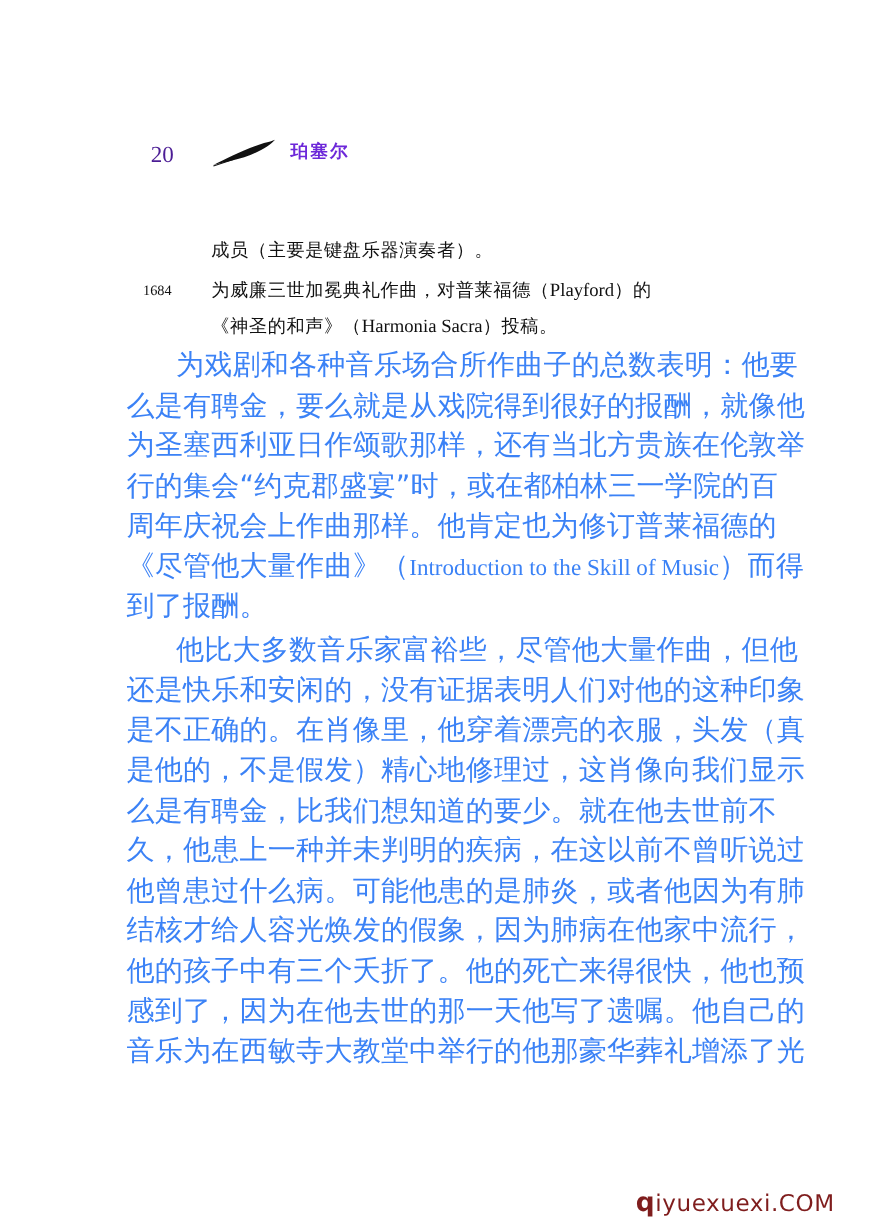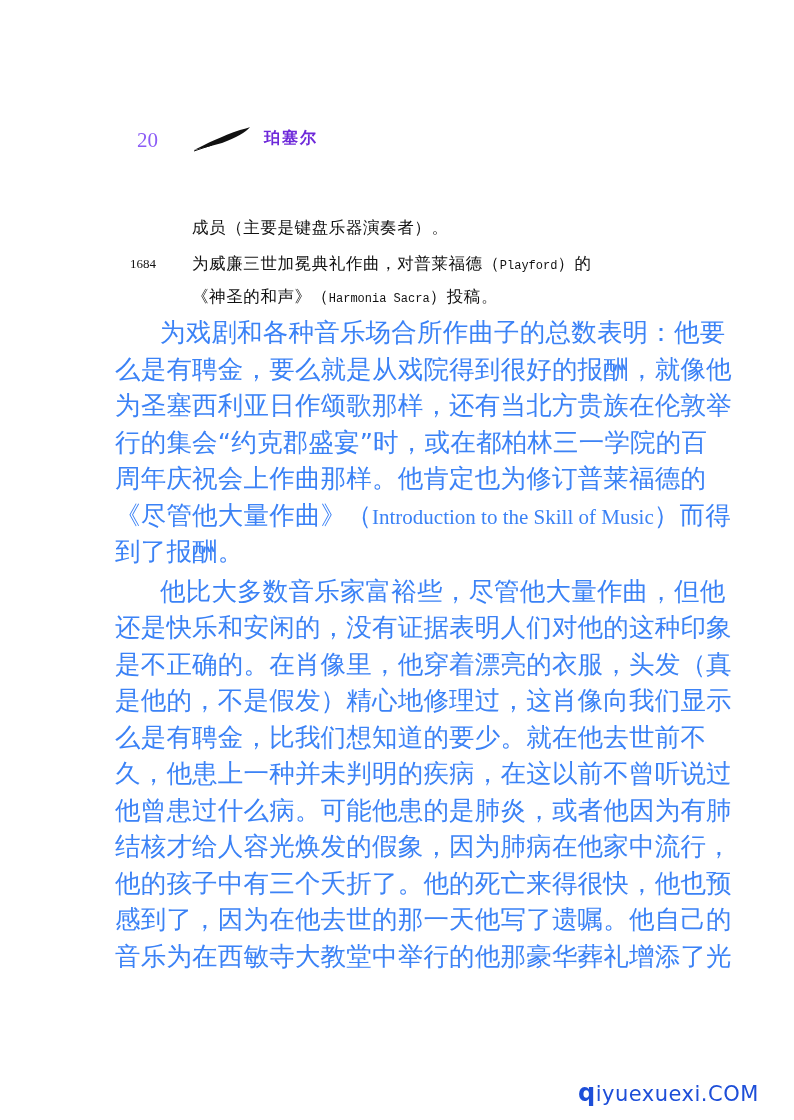--- a/index.html
+++ b/index.html
@@ -1,34 +1,34 @@
 <!DOCTYPE html>
 <html><head>
   <meta charset="utf-8">
   <style>
     html, body { margin: 0; padding: 0; background: #ffffff; }
     body { width: 794px; height: 1120px; position: relative; overflow: hidden;
            font-family: "DejaVu Sans", sans-serif; color: #111; }
     .header { position: absolute; top: 122px; left: 137px; height: 36px; width: 300px; }
     .page-num { position: absolute; left: 0; top: 6px; font-family: "Liberation Serif", serif;
-                font-size: 21px; color: #8b5cf6; }
+                font-size: 21px; color: #4c1d95; }
     .quill { position: absolute; left: 55px; top: 2px; width: 62px; height: 30px; }
     .running-title { position: absolute; left: 127px; top: 6px; font-size: 16px; font-weight: bold;
                      letter-spacing: 2px; color: #6d28d9; }
     .chron { position: absolute; left: 130px; width: 560px; font-size: 16.5px; line-height: 20px;
              white-space: nowrap; color: #111; }
     .chron .year { position: absolute; left: 0; font-family: "Liberation Serif", serif; font-size: 13px; }
     .chron .txt { position: absolute; left: 62px; letter-spacing: 0.6px; }
-    .latin { font-family: Liberation Mono, monospace; font-size: 12px; letter-spacing: 0; }
+    .latin { font-family: Liberation Serif, serif; font-size: 17px; letter-spacing: 0; }
     .body-text { position: absolute; left: 115px; width: 562px; }
     .line { position: absolute; left: 0; height: 30px; font-size: 25.5px; line-height: 30px;
             white-space: nowrap; letter-spacing: 0.2px; color: #3b82f6; }
     .line.indent { left: 45px; }
     .line .latin-big { font-family: "Liberation Serif", serif; font-size: 21px; letter-spacing: 0; }
-    .watermark { position: absolute; left: 578px; top: 1079px; font-size: 21px; color: #1d4ed8;
+    .watermark { position: absolute; left: 578px; top: 1079px; font-size: 21px; color: #7f1d1d;
                  letter-spacing: 0.5px; font-family: "DejaVu Sans", sans-serif; }
     .watermark .q { font-weight: bold; font-size: 24px; }
   </style>
 </head>
 <body>
 
 <div class="header">
   <span class="page-num">20</span>
   <svg class="quill" viewBox="0 0 62 30">
     <path d="M2 26 C 14 20, 30 12, 48 6 C 52 5, 56 4, 58 3 C 54 8, 44 14, 30 19 C 20 22, 10 24, 2 26 Z" fill="#111"></path>

